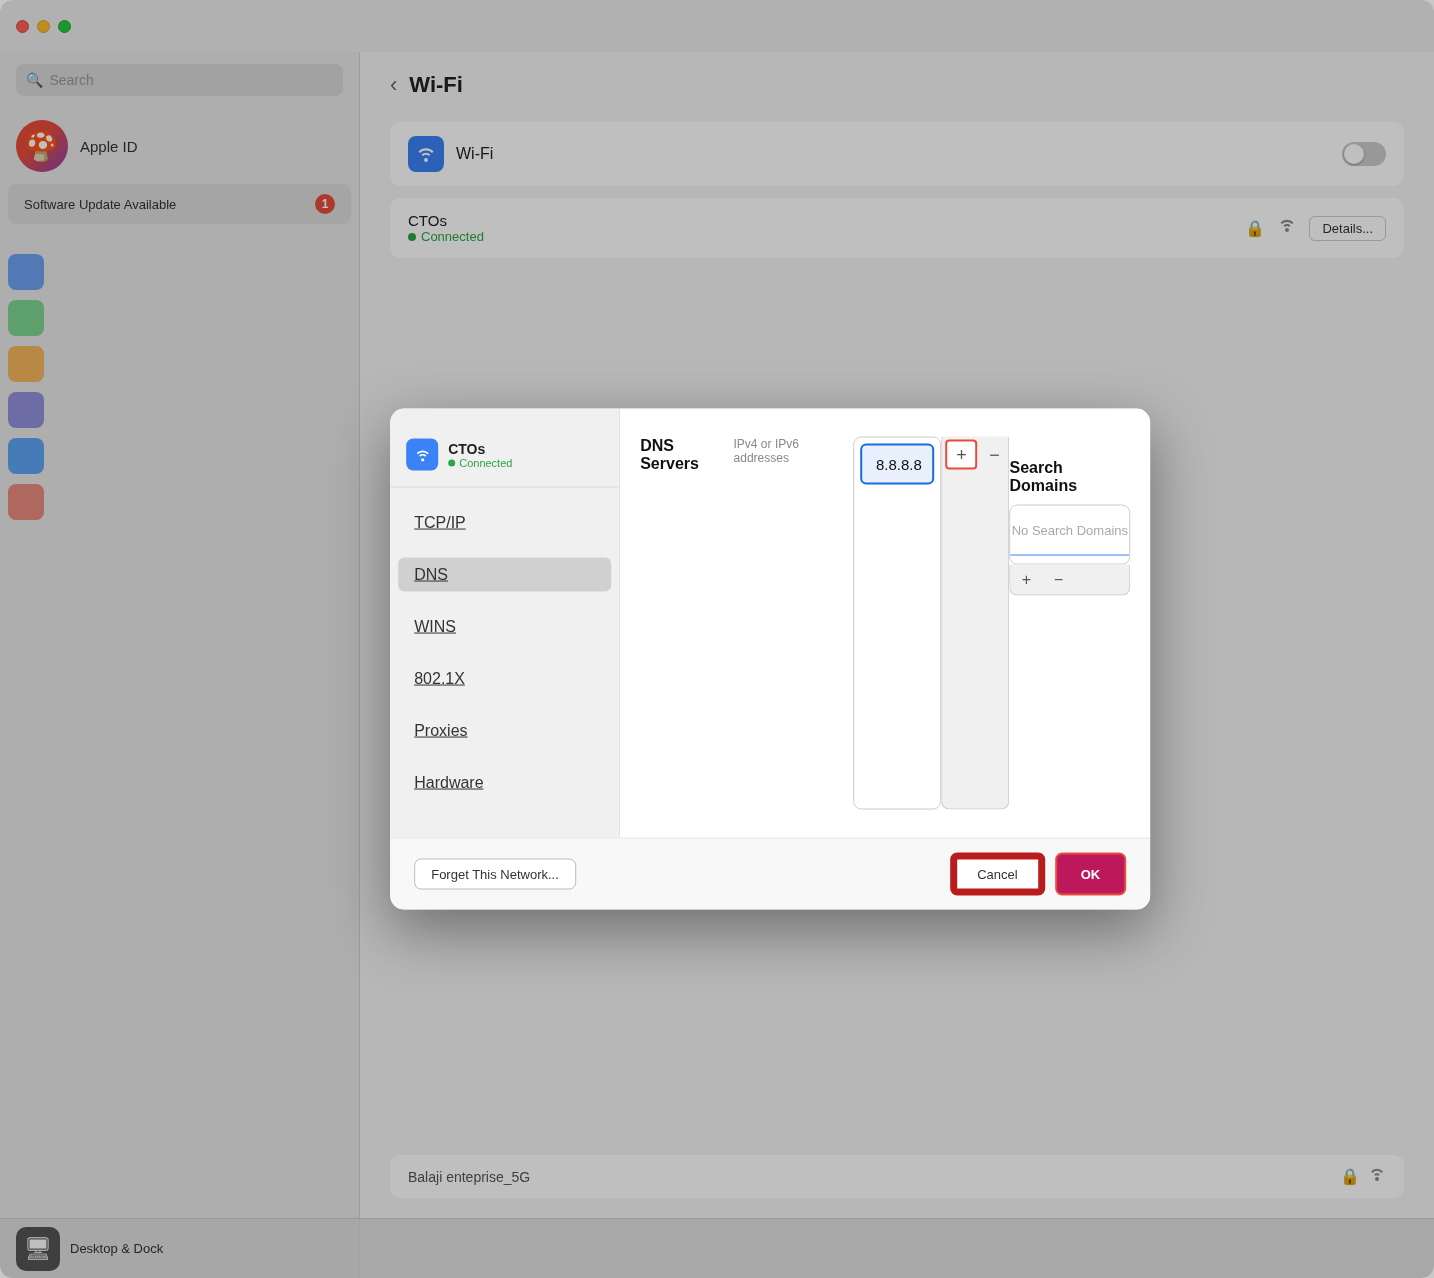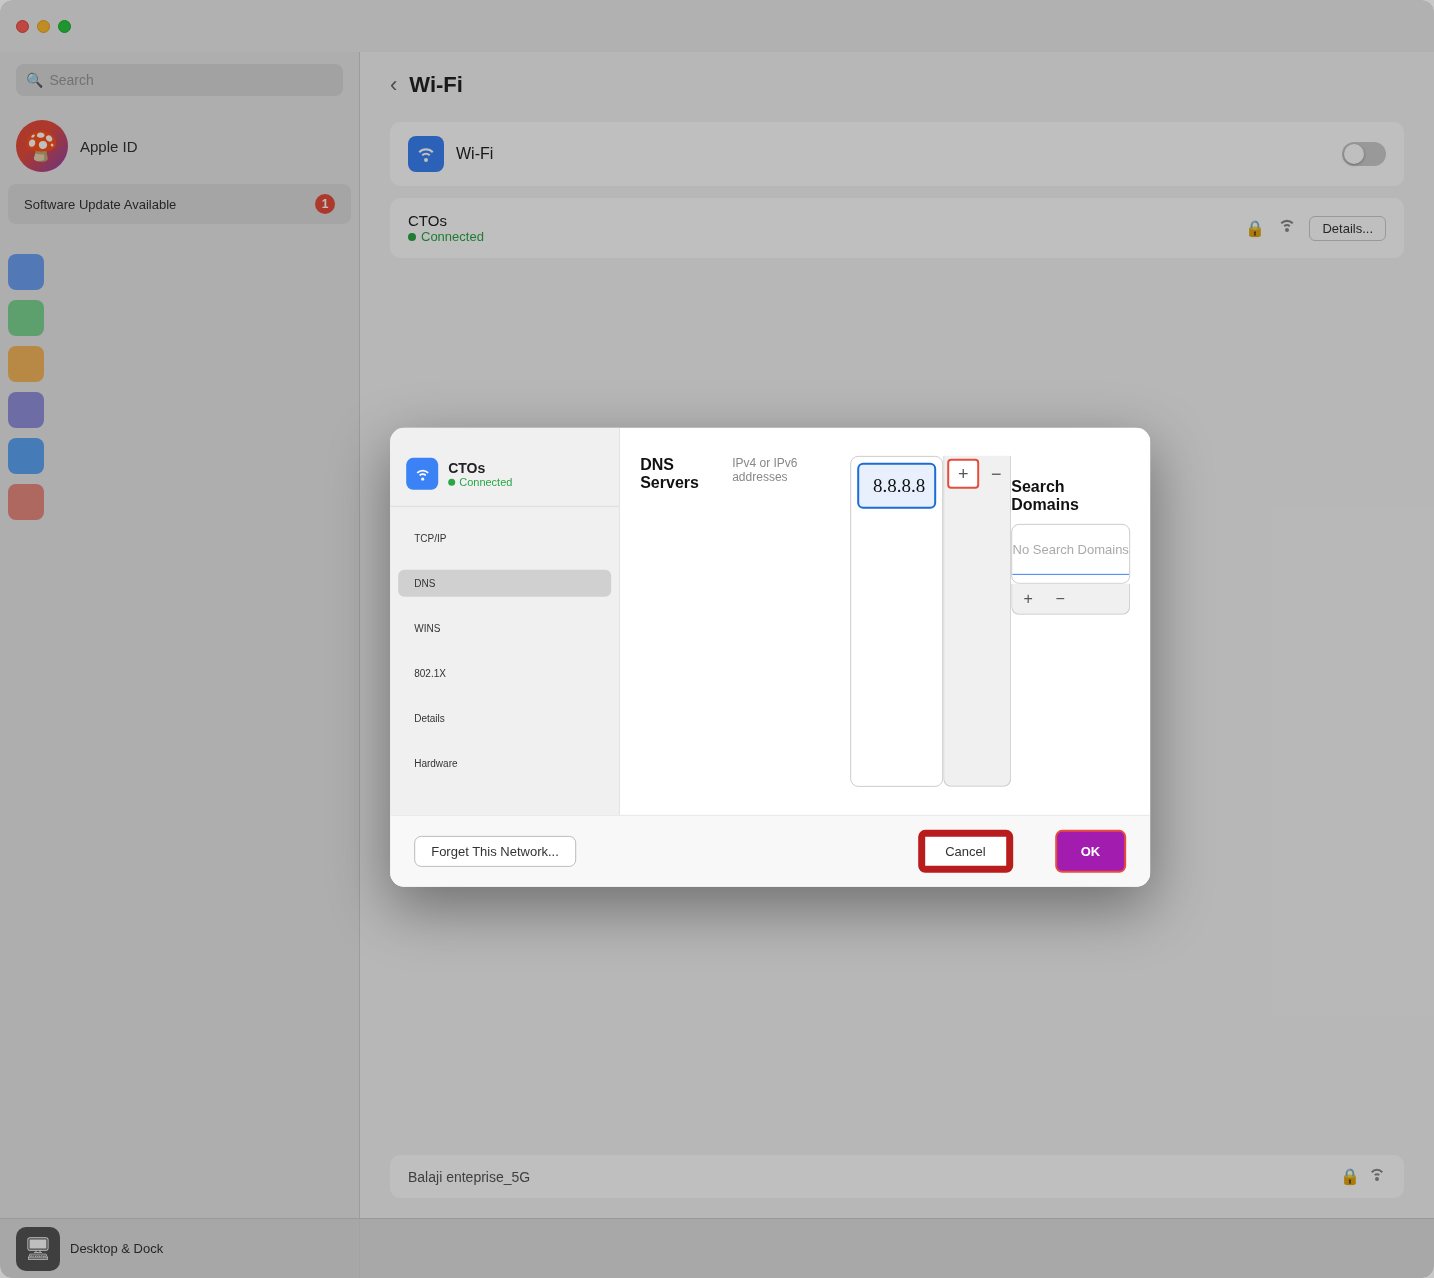--- a/index.html
+++ b/index.html
@@ -341,25 +341,26 @@
     .network-connected-small {
       font-size: 11px;
       color: #28a745;
       display: flex;
       align-items: center;
       gap: 4px;
     }
 
     .modal-nav-item {
       padding: 8px 16px;
-      font-size: 10px;
+      font-size: 16px;
       color: #333;
       cursor: pointer;
       border-radius: 6px;
       margin: 18px 8px;
+      text-decoration: underline;
     }
 
     .modal-nav-item.active {
       background: #d0d0d0;
       font-weight: 500;
     }
 
     
     .modal-content {
       flex: 1;
@@ -446,28 +447,27 @@
       background: white;
       border-radius: 7px;
       padding: 7px 20px;
       font-size: 13px;
       cursor: pointer;
       color: #333;
     }
 
     .btn-ok {
       border: 2.5px solid #e74c3c;
-      background: #a21caf;
+      background: #be185d;
       border-radius: 7px;
       padding: 7px 24px;
       font-size: 13px;
       cursor: pointer;
       color: white;
       font-weight: 600;
-      margin-left: 32px;
     }
   </style>
 </head>
 <body>
 
 <div class="bg-window">
 
   <div class="bg-titlebar">
     <span class="traffic-light traffic-close"></span>
     <span class="traffic-light traffic-minimize"></span>
@@ -597,35 +597,35 @@
         <div class="modal-nav-item active">
           <span>DNS</span>
         </div>
         <div class="modal-nav-item">
           <span>WINS</span>
         </div>
         <div class="modal-nav-item">
           <span>802.1X</span>
         </div>
         <div class="modal-nav-item">
-          <span>Details</span>
+          <span>Proxies</span>
         </div>
         <div class="modal-nav-item">
           <span>Hardware</span>
         </div>
       </div>
     </div>
 
     <div class="modal-content">
       <div class="section-title">DNS Servers</div>
       <div class="section-subtitle">IPv4 or IPv6 addresses</div>
 
       <div style="border:1px solid #ccc;border-radius:8px;min-height:140px;background:white;overflow:hidden;margin-bottom:0;">
         <div class="dns-entry">
-          <span style="font-size:19px;color:#111;font-family:Liberation Serif, serif;">8.8.8.8</span>
+          <span style="font-size:15px;color:#111;">8.8.8.8</span>
         </div>
         <div style="height:80px;"></div>
       </div>
 
       <div style="display:flex;background:#f0f0f0;border:1px solid #ccc;border-top:none;border-radius:0 0 8px 8px;">
         <button style="width:32px;height:30px;display:flex;align-items:center;justify-content:center;font-size:18px;color:#555;cursor:pointer;border:2px solid #e74c3c;border-radius:4px;margin:3px;background:white;font-weight:300;">+</button>
         <button style="width:28px;height:26px;display:flex;align-items:center;justify-content:center;font-size:18px;color:#555;cursor:pointer;border:none;background:transparent;margin-top:5px;">−</button>
       </div>
 
       <div class="search-domains-section">

